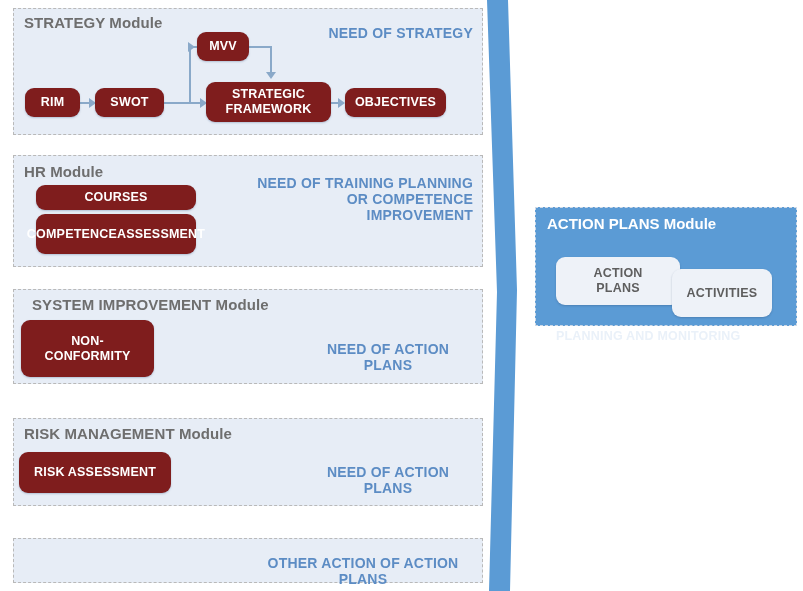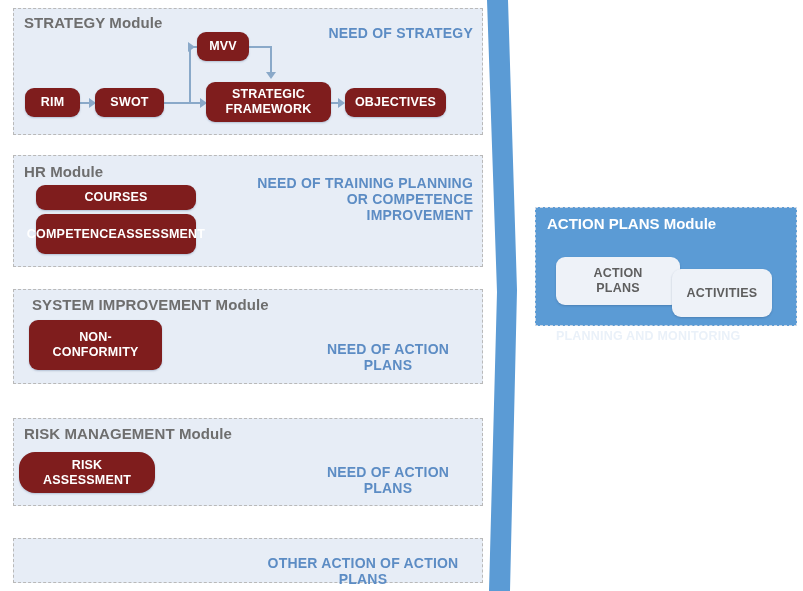--- a/index.html
+++ b/index.html
@@ -191,33 +191,33 @@
     <span>ASSESSMENT</span>
   </div>
 
   <div class="panel" style="left:13px; top:289px; width:470px; height:95px;"></div>
   <div class="panel-title" style="left:24px; top:296px;margin-left:8px;">SYSTEM IMPROVEMENT Module</div>
 
   <div class="need-text" style="left:303px; top:341px; width:170px; text-align:center;">
     <div>NEED OF ACTION PLANS</div>
   </div>
 
-  <div class="bluebox" style="left:21px; top:320px; width:133px; height:50px; flex-direction:column;margin-left:8px;">
+  <div class="bluebox" style="left:21px; top:320px; width:133px; height:57px; flex-direction:column;">
     <span>NON-</span>
     <span>CONFORMITY</span>
   </div>
 
   <div class="panel" style="left:13px; top:418px; width:470px; height:88px;"></div>
   <div class="panel-title" style="left:24px; top:425px;">RISK MANAGEMENT Module</div>
 
   <div class="need-text" style="left:303px; top:464px; width:170px; text-align:center;">
     <div>NEED OF ACTION PLANS</div>
   </div>
 
-  <div class="bluebox" style="left:19px; top:452px; width:136px; height:41px;border-radius:16px;">RISK ASSESSMENT</div>
+  <div class="bluebox" style="left:19px; top:452px; width:152px; height:41px;">RISK ASSESSMENT</div>
 
   <div class="panel" style="left:13px; top:538px; width:470px; height:45px;"></div>
   <div class="need-text" style="left:253px; top:555px; width:220px; text-align:center;">
     <div>OTHER ACTION OF ACTION PLANS</div>
   </div>
 
   <svg id="band" viewBox="0 0 60 591" preserveAspectRatio="none">
     <polygon points="17,0 38,0 47,290 40,591 19,591 27,292" fill="#5B9BD5"></polygon>
   </svg>
 

